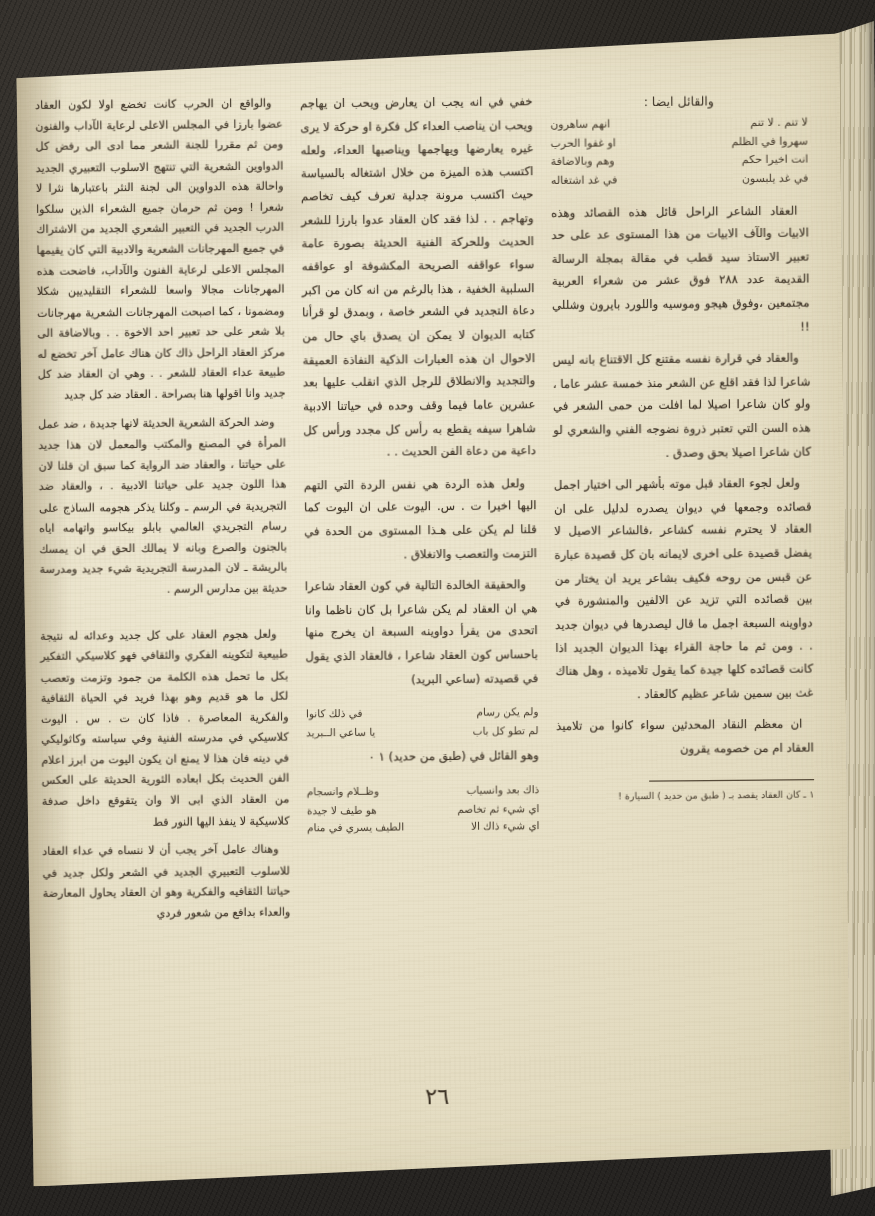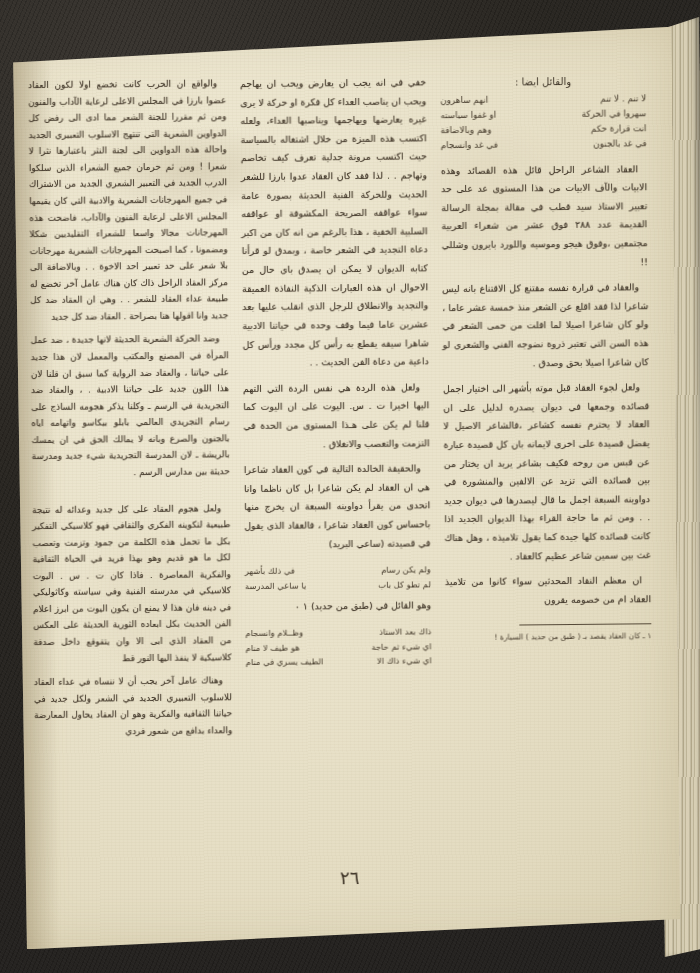--- a/index.html
+++ b/index.html
@@ -178,65 +178,65 @@
       </div>
 
       <div class="col col-mid">
         <p class="para no-indent">خفي في انه يجب ان يعارض ويحب ان يهاجم ويحب ان يناصب العداء كل فكرة او حركة لا يرى غيره يعارضها ويهاجمها ويناصبها العداء، ولعله اكتسب هذه الميزة من خلال اشتغاله بالسياسة حيث اكتسب مرونة جدلية تعرف كيف تخاصم وتهاجم . . لذا فقد كان العقاد عدوا بارزا للشعر الحديث وللحركة الفنية الحديثة بصورة عامة سواء عواقفه الصريحة المكشوفة او عواقفه السلبية الخفية ، هذا بالرغم من انه كان من اكبر دعاة التجديد في الشعر خاصة ، وبمدق لو قرأنا كتابه الديوان لا يمكن ان يصدق باي حال من الاحوال ان هذه العبارات الذكية النفاذة العميقة والتجديد والانطلاق للرجل الذي انقلب عليها بعد عشرين عاما فيما وقف وحده في حياتنا الادبية شاهرا سيفه يقطع به رأس كل مجدد ورأس كل داعية من دعاة الفن الحديث . .</p>
         <p class="para">ولعل هذه الردة هي نفس الردة التي التهم اليها اخيرا ت . س. اليوت على ان اليوت كما قلنا لم يكن على هـذا المستوى من الحدة في التزمت والتعصب والانغلاق .</p>
         <p class="para">والحقيقة الخالدة التالية في كون العقاد شاعرا هي ان العقاد لم يكن شاعرا بل كان ناظما وانا اتحدى من يقرأ دواوينه السبعة ان يخرج منها باحساس كون العقاد شاعرا ، فالعقاد الذي يقول في قصيدته (ساعي البريد)</p>
 
         <div class="verse-inline">
           <div class="bayt">
             <span class="hemi a">ولم يكن رسام</span>
-            <span class="hemi b">في ذلك بأشهر</span>
+            <span class="hemi b">في ذلك كانوا</span>
           </div>
           <div class="bayt">
             <span class="hemi a">لم تطو كل باب</span>
-            <span class="hemi b">يا ساعي المدرسة</span>
+            <span class="hemi b">يا ساعي الــبريد</span>
           </div>
         </div>
 
         <p class="para no-indent">وهو القائل في (طبق من حديد) ١ ٠</p>
 
         <div class="verse-inline">
           <div class="bayt">
-            <span class="hemi a">ذاك بعد الاستاذ</span>
+            <span class="hemi a">ذاك بعد وانسياب</span>
             <span class="hemi b">وظــلام وانسجام</span>
           </div>
           <div class="bayt">
-            <span class="hemi a">اي شيء ثم حاجة</span>
-            <span class="hemi b">هو طيف لا منام</span>
+            <span class="hemi a">اي شيء ثم تخاصم</span>
+            <span class="hemi b">هو طيف لا جيدة</span>
           </div>
           <div class="bayt">
             <span class="hemi a">اي شيء ذاك الا</span>
             <span class="hemi b">الطيف يسري في منام</span>
           </div>
         </div>
       </div>
 
       <div class="col col-left">
         <div class="verse-head">والقائل ايضا :</div>
 
         <div class="verse">
           <div class="bayt">
             <span class="hemi a">لا تنم . لا تنم</span>
             <span class="hemi b">انهم ساهرون</span>
           </div>
           <div class="bayt">
-            <span class="hemi a">سهروا في الحركة</span>
-            <span class="hemi b">او غفوا سياسته</span>
-          </div>
-          <div class="bayt">
-            <span class="hemi a">انت قرارة حكم</span>
+            <span class="hemi a">سهروا في الظلم</span>
+            <span class="hemi b">او غفوا الحرب</span>
+          </div>
+          <div class="bayt">
+            <span class="hemi a">انت اخيرا حكم</span>
             <span class="hemi b">وهم وبالاضافة</span>
           </div>
           <div class="bayt">
-            <span class="hemi a">في غد بالجنون</span>
-            <span class="hemi b">في غد وانسجام</span>
+            <span class="hemi a">في غد يلبسون</span>
+            <span class="hemi b">في غد اشتغاله</span>
           </div>
         </div>
 
         <p class="para">العقاد الشاعر الراحل قائل هذه القصائد وهذه الابيات والآف الابيات من هذا المستوى عد على حد تعبير الاستاذ سيد قطب في مقالة بمجلة الرسالة القديمة عدد ٢٨٨ فوق عشر من شعراء العربية مجتمعين ،وفوق هيجو وموسيه واللورد بايرون وشللي !!</p>
         <p class="para">والعقاد في قرارة نفسه مقتنع كل الاقتناع بانه ليس شاعرا لذا فقد اقلع عن الشعر منذ خمسة عشر عاما ، ولو كان شاعرا اصيلا لما افلت من حمى الشعر في هذه السن التي تعتبر ذروة نضوجه الفني والشعري لو كان شاعرا اصيلا بحق وصدق .</p>
         <p class="para">ولعل لجوء العقاد قبل موته بأشهر الى اختيار اجمل قصائده وجمعها في ديوان يصدره لدليل على ان العقاد لا يحترم نفسه كشاعر ،فالشاعر الاصيل لا يفضل قصيدة على اخرى لايمانه بان كل قصيدة عبارة عن قبس من روحه فكيف بشاعر يريد ان يختار من بين قصائده التي تزيد عن الالفين والمنشورة في دواوينه السبعة اجمل ما قال ليصدرها في ديوان جديد . . ومن ثم ما حاجة القراء بهذا الديوان الجديد اذا كانت قصائده كلها جيدة كما يقول تلاميذه ، وهل هناك غث بين سمين شاعر عظيم كالعقاد .</p>
         <p class="para">ان معظم النقاد المحدثين سواء كانوا من تلاميذ العقاد ام من خصومه يقرون</p>
 
         <hr class="footnote-rule">
         <p class="footnote">١ ـ كان العقاد يقصد بـ ( طبق من حديد ) السيارة !</p>

